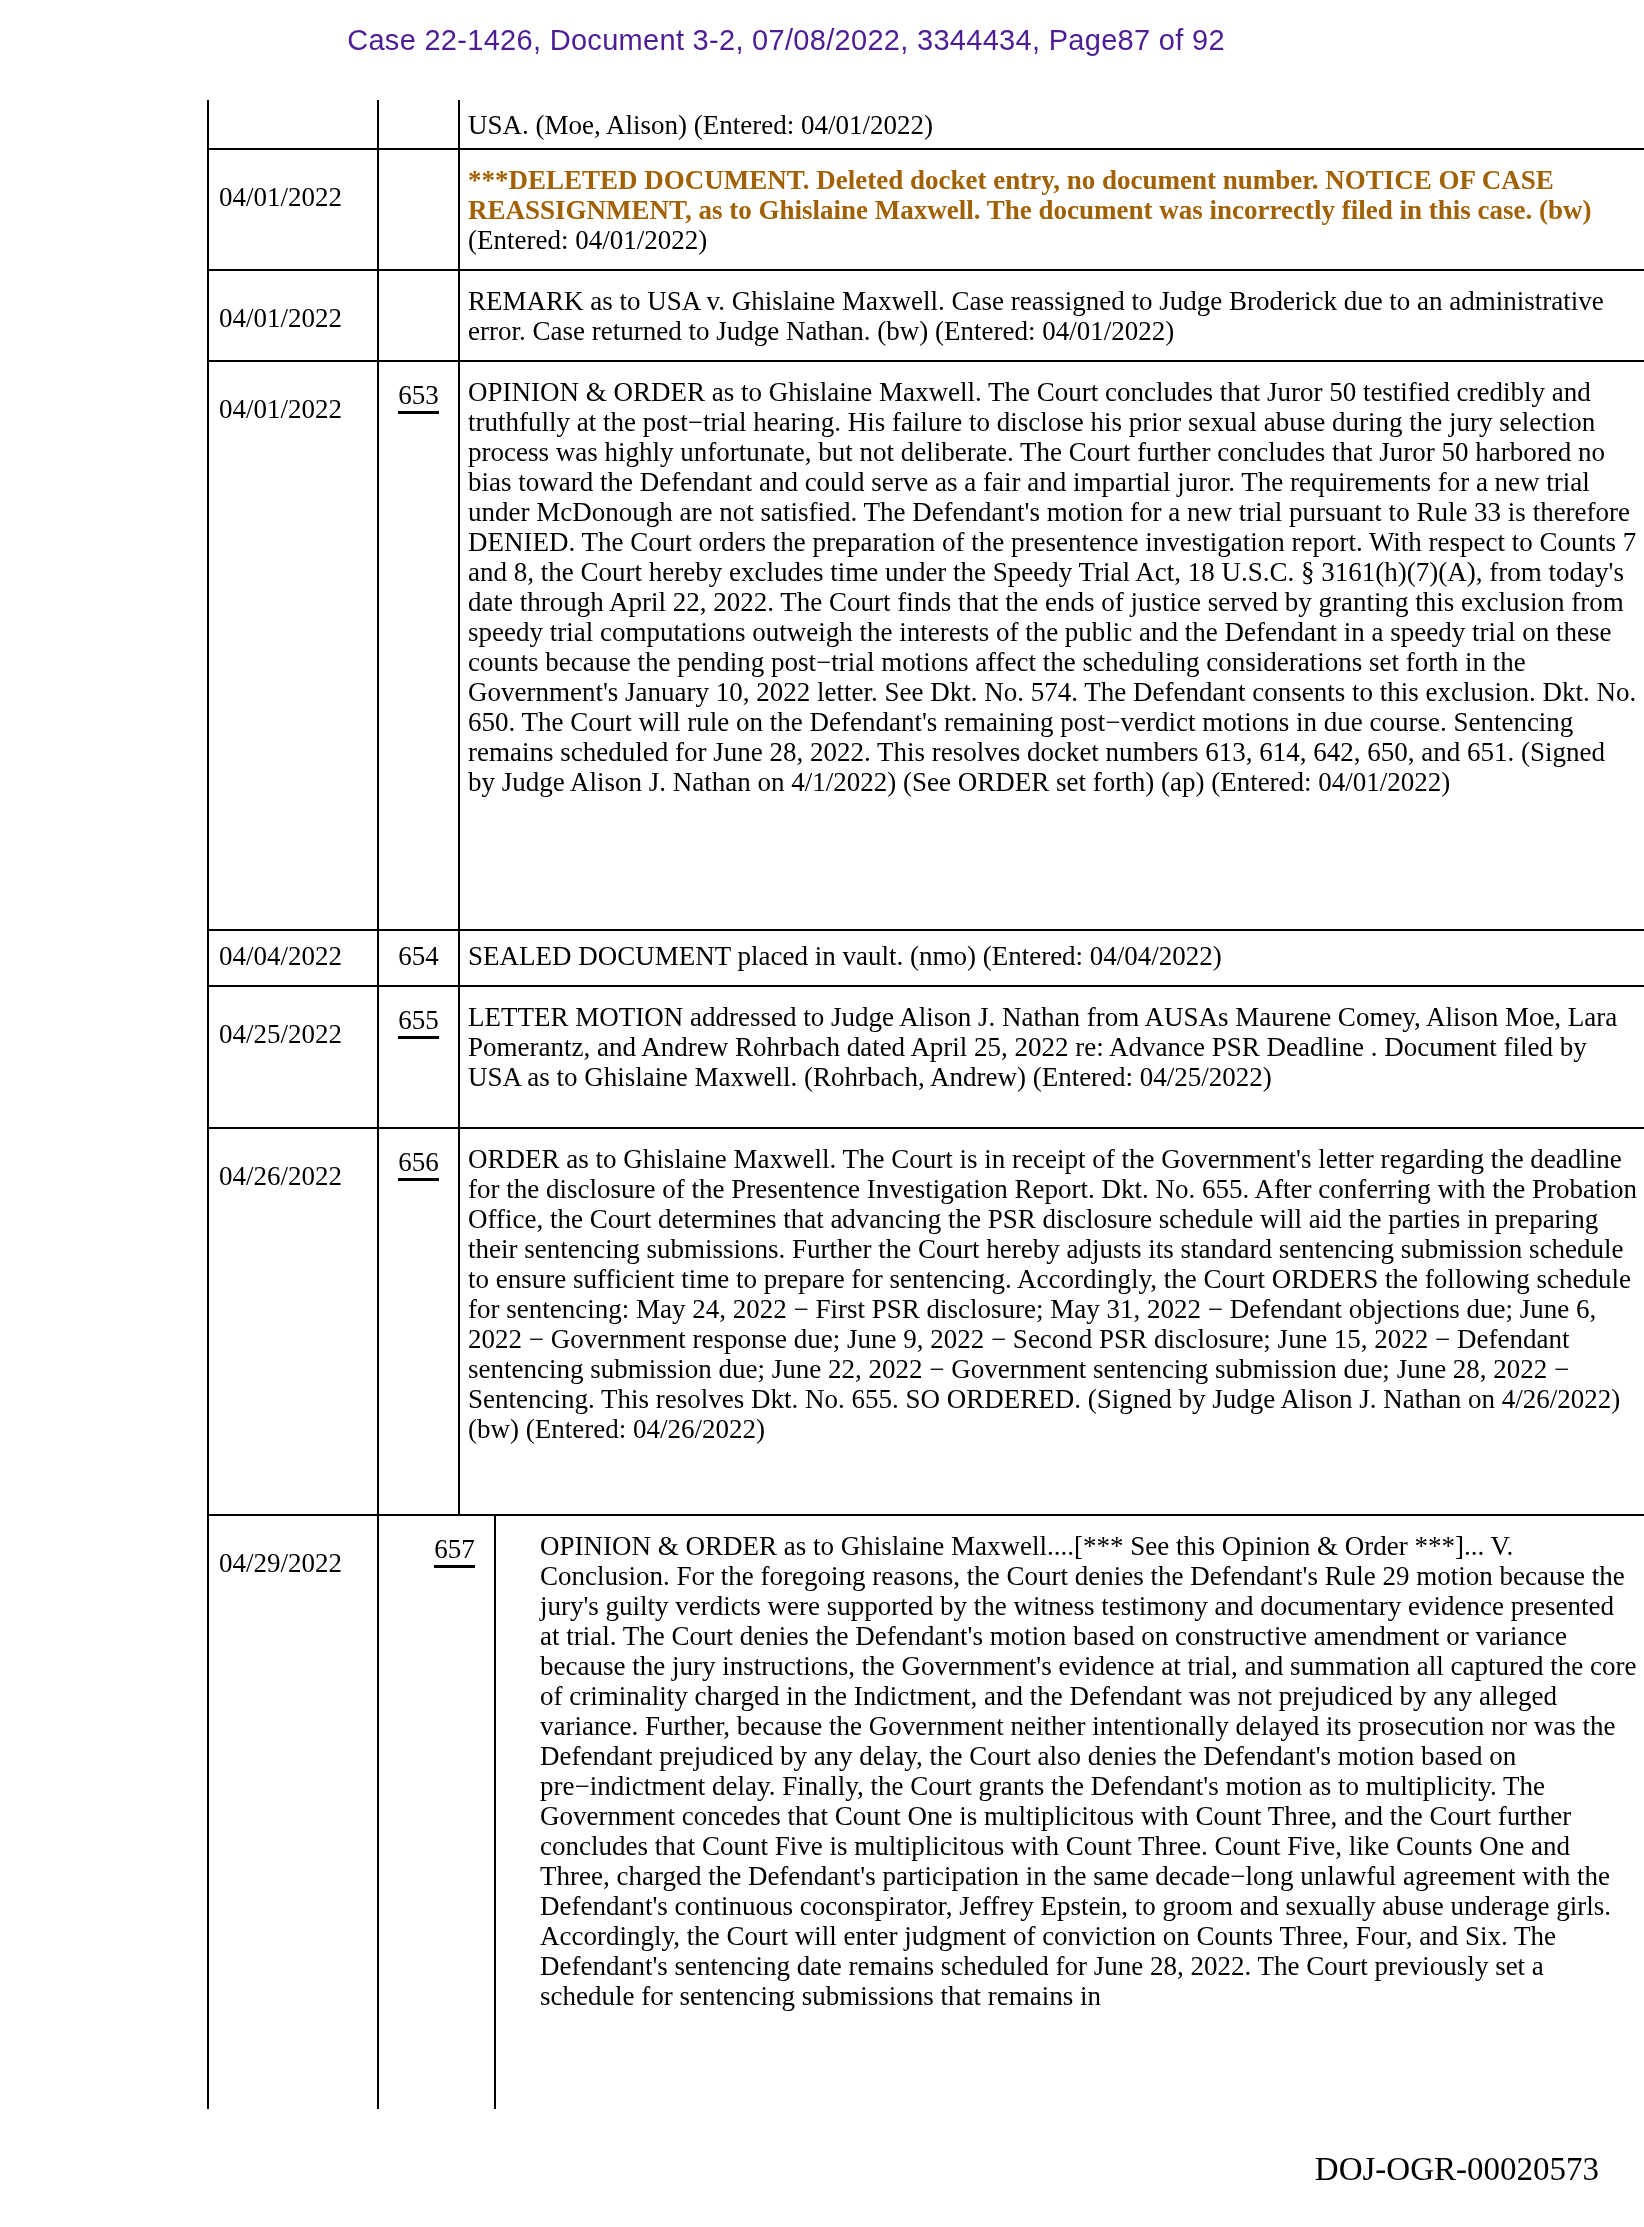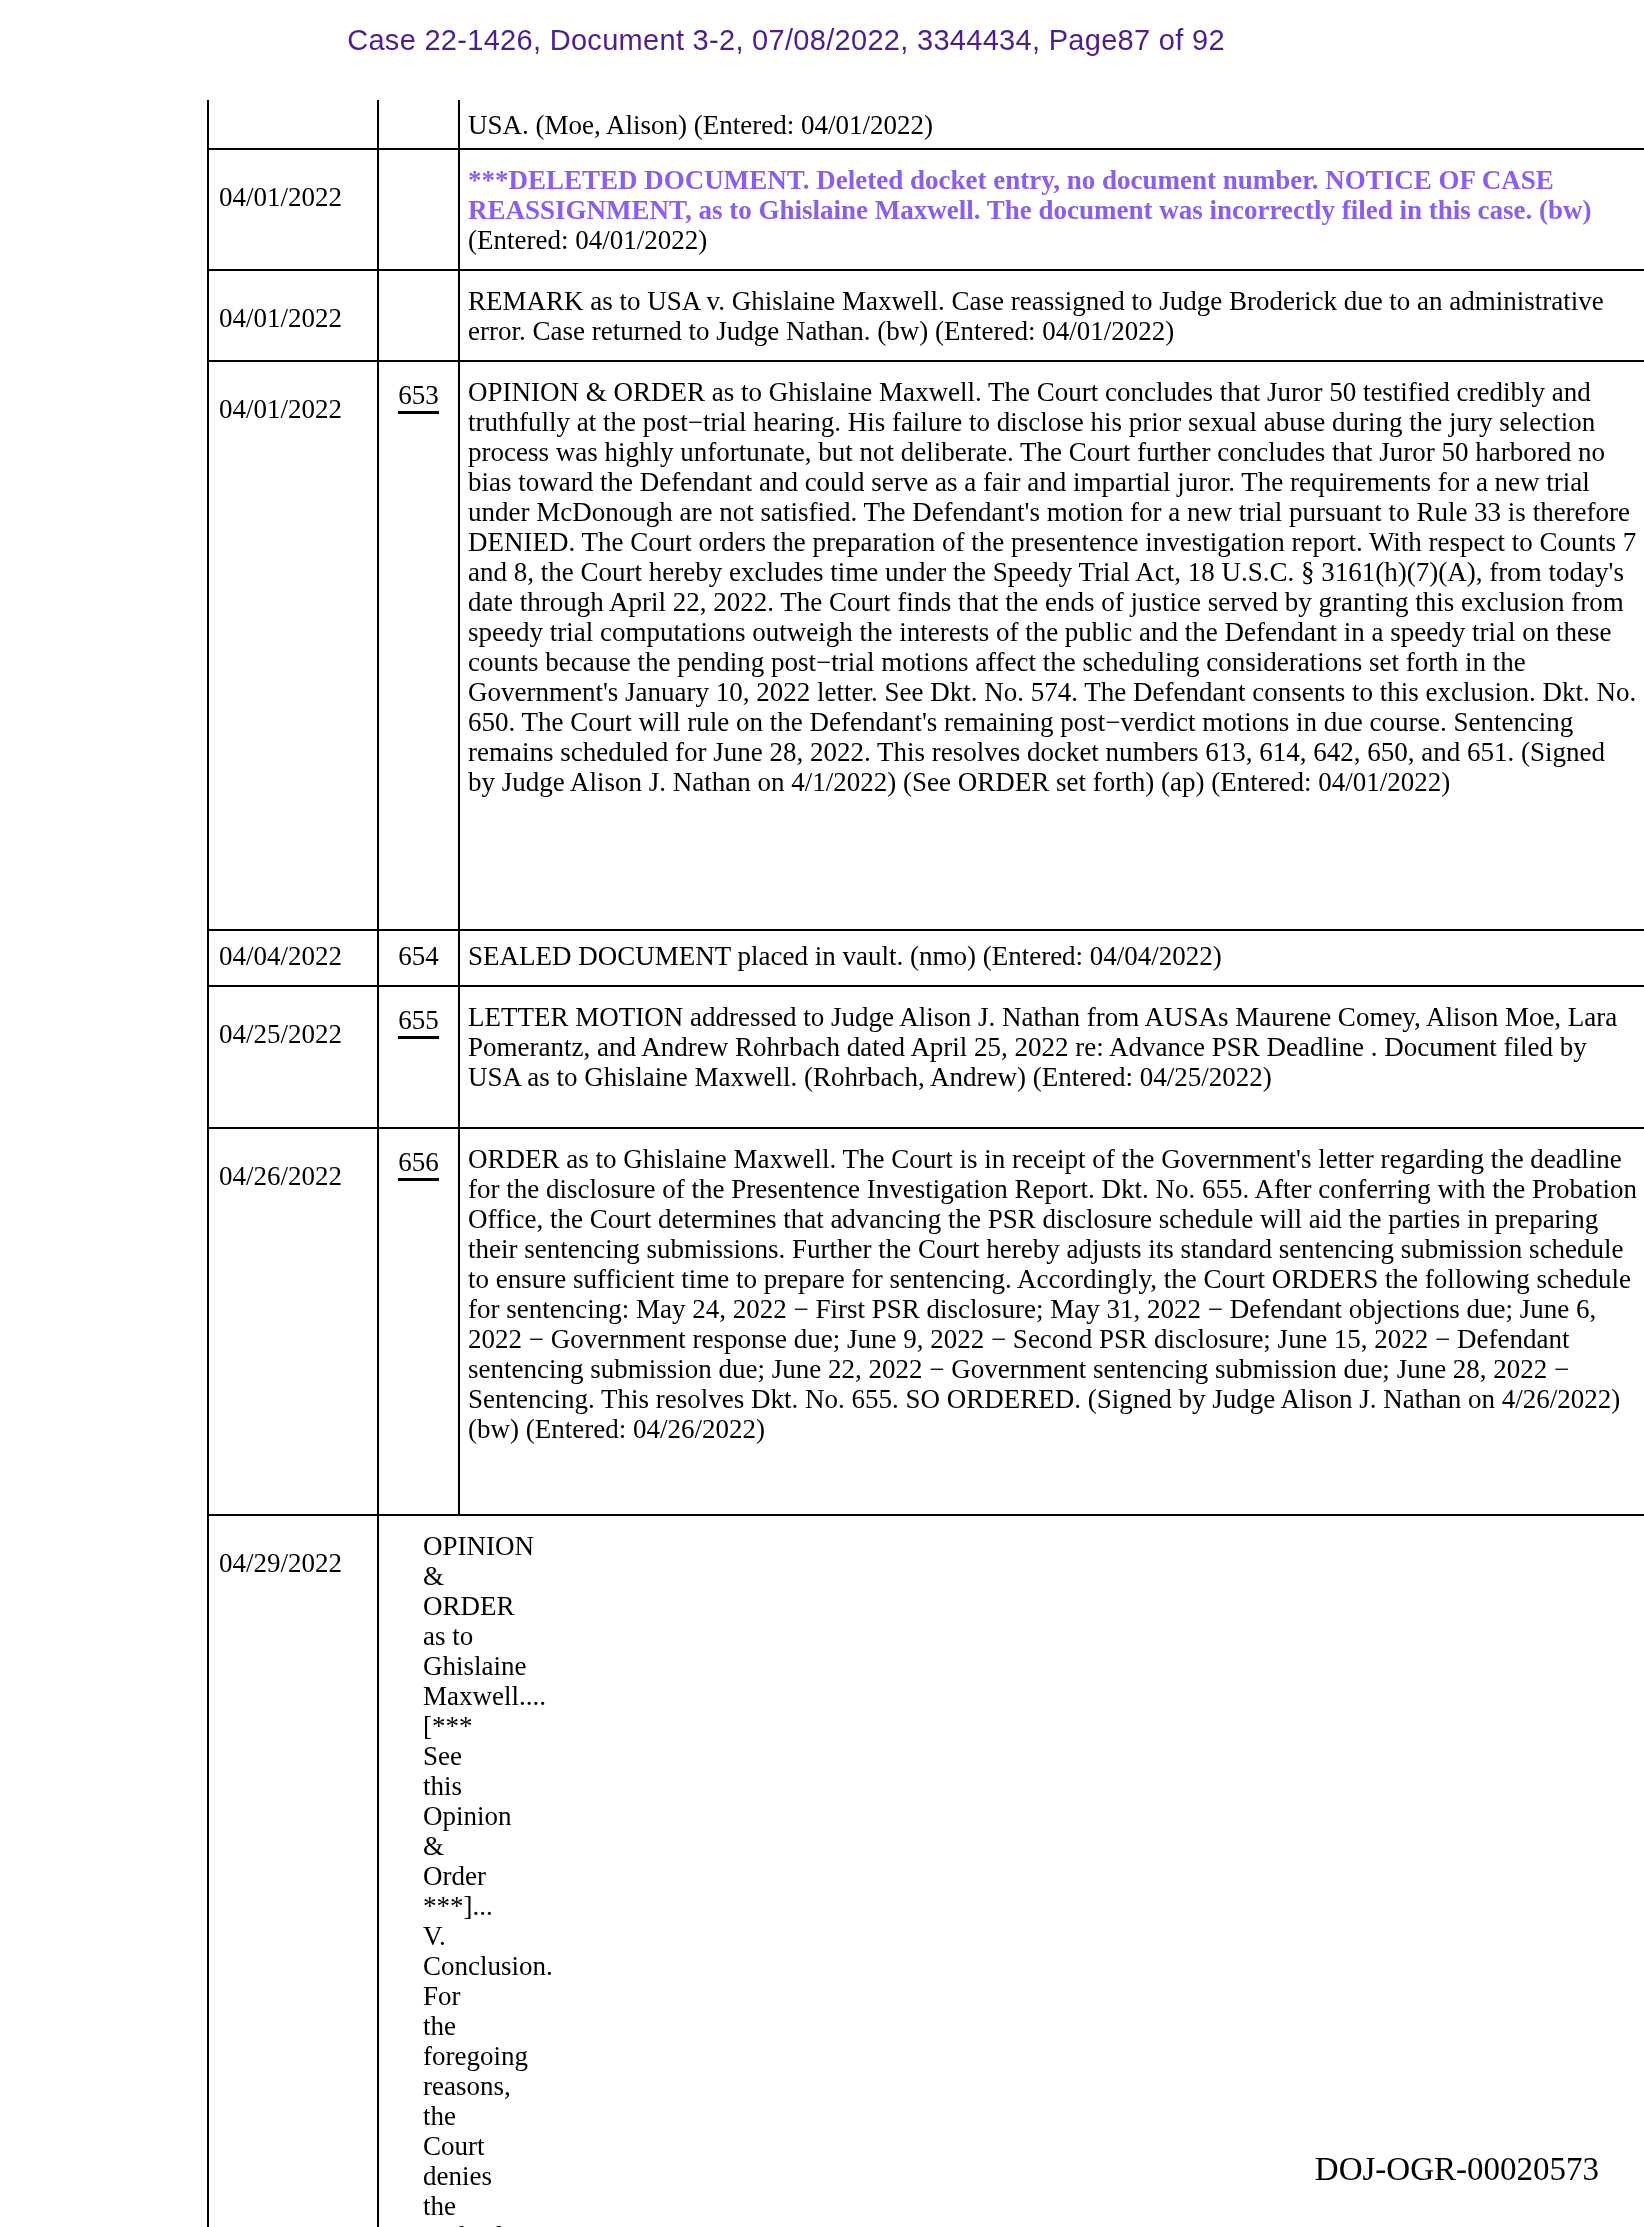--- a/index.html
+++ b/index.html
@@ -71,21 +71,21 @@
     padding: 0 8px 8px 8px;
   }
   .row-short .c-date, .row-short .c-num, .row-short .c-text { padding-top: 9.3px; }
   .doc-link {
     display: inline-block;
     border-bottom: 3.3px solid #000;
     padding-bottom: 1.3px;
     line-height: 27px;
   }
   .deleted-text {
-    color: #8b5cf6;
+    color: #a16207;
     font-weight: bold;
   }
   
   #bates-number {
     position: absolute;
     top: 2151px;
     right: 46px;
     font-family: Liberation Serif, serif;
     font-size: 33px;
     letter-spacing: 0;
@@ -157,20 +157,23 @@
       <div class="cell c-num">
         <span class="doc-link">656</span>
       </div>
       <div class="cell c-text">
         <span>ORDER as to Ghislaine Maxwell. The Court is in receipt of the Government's letter regarding the deadline for the disclosure of the Presentence Investigation Report. Dkt. No. 655. After conferring with the Probation Office, the Court determines that advancing the PSR disclosure schedule will aid the parties in preparing their sentencing submissions. Further the Court hereby adjusts its standard sentencing submission schedule to ensure sufficient time to prepare for sentencing. Accordingly, the Court ORDERS the following schedule for sentencing: May 24, 2022 − First PSR disclosure; May 31, 2022 − Defendant objections due; June 6, 2022 − Government response due; June 9, 2022 − Second PSR disclosure; June 15, 2022 − Defendant sentencing submission due; June 22, 2022 − Government sentencing submission due; June 28, 2022 − Sentencing. This resolves Dkt. No. 655. SO ORDERED. (Signed by Judge Alison J. Nathan on 4/26/2022)(bw) (Entered: 04/26/2022)</span>
       </div>
     </div>
 
     <div class="row" style="min-height:593px;gap:36px;">
       <div class="cell c-date">04/29/2022</div>
+      <div class="cell c-num">
+        <span class="doc-link">657</span>
+      </div>
       <div class="cell c-text">
         <span>OPINION &amp; ORDER as to Ghislaine Maxwell....[*** See this Opinion &amp; Order ***]... V. Conclusion. For the foregoing reasons, the Court denies the Defendant's Rule 29 motion because the jury's guilty verdicts were supported by the witness testimony and documentary evidence presented at trial. The Court denies the Defendant's motion based on constructive amendment or variance because the jury instructions, the Government's evidence at trial, and summation all captured the core of criminality charged in the Indictment, and the Defendant was not prejudiced by any alleged variance. Further, because the Government neither intentionally delayed its prosecution nor was the Defendant prejudiced by any delay, the Court also denies the Defendant's motion based on pre−indictment delay. Finally, the Court grants the Defendant's motion as to multiplicity. The Government concedes that Count One is multiplicitous with Count Three, and the Court further concludes that Count Five is multiplicitous with Count Three. Count Five, like Counts One and Three, charged the Defendant's participation in the same decade−long unlawful agreement with the Defendant's continuous coconspirator, Jeffrey Epstein, to groom and sexually abuse underage girls. Accordingly, the Court will enter judgment of conviction on Counts Three, Four, and Six. The Defendant's sentencing date remains scheduled for June 28, 2022. The Court previously set a schedule for sentencing submissions that remains in</span>
       </div>
     </div>
 
   </div>
 
   <div id="bates-number">DOJ-OGR-00020573</div>
 
 </div>

